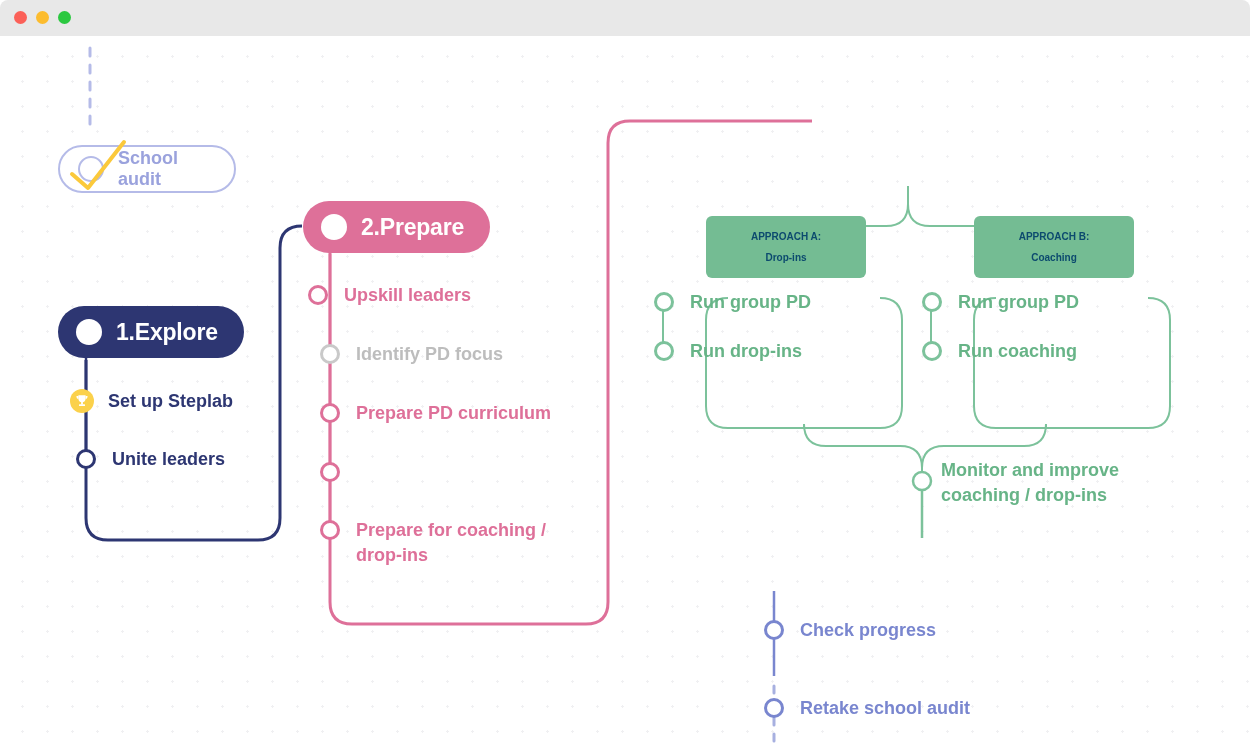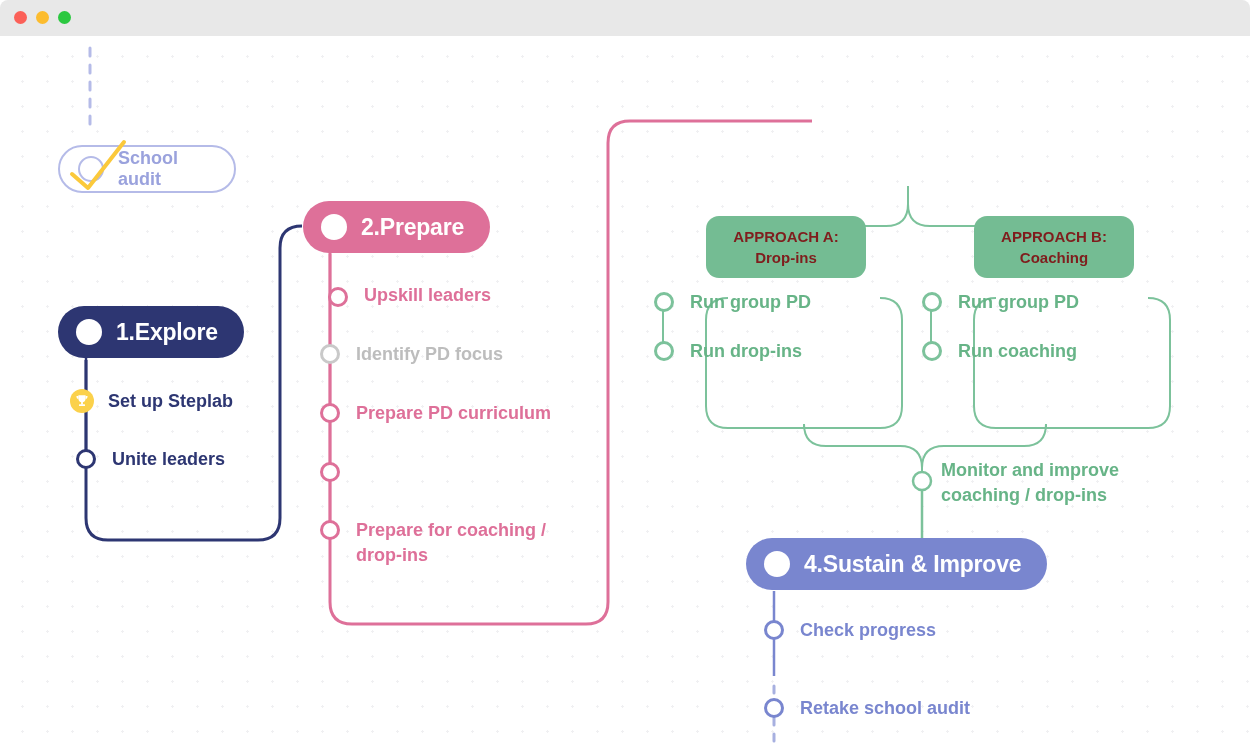--- a/index.html
+++ b/index.html
@@ -125,23 +125,23 @@
     margin-left: -2px;
   }
   .task .node.trophy svg {
     position: absolute;
     left: 5px; top: 5px;
   }
   .task.trophy-row .task-label { margin-left: 14px; }
   .approach-tag {
     position: absolute;
     background: #74bc93;
-    border-radius: 13px;
-    color: #7f1d1d;
-    font-size: 15px;
+    border-radius: 6px;
+    color: #0c4a6e;
+    font-size: 10px;
     font-weight: bold;
     text-align: center;
     line-height: 21px;
     padding: 10px 16px;
     box-sizing: border-box;
     white-space: pre-line;
   }
 
   
   .audit-pill {
@@ -259,21 +259,21 @@
     <div class="task" style="left:76px; top:411px;">
       <div class="node" style="border-color:#2d3672;"></div>
       <div class="task-label" style="color:#2d3672;">Unite leaders</div>
     </div>
 
     <div class="stage-pill" style="left:303px; top:165px; background:#de7099;">
       <div class="bullet"></div>
       <div class="stage-label">2.Prepare</div>
     </div>
 
-    <div class="task" style="left:328px; top:247px;align-items:center;">
+    <div class="task" style="left:308px; top:247px;">
       <div class="node" style="border-color:#de7099;"></div>
       <div class="task-label" style="color:#de7099;">Upskill leaders</div>
     </div>
 
     <div class="task" style="left:320px; top:306px;">
       <div class="node" style="border-color:#c9c9c9;"></div>
       <div class="task-label" style="color:#bdbdbd;">Identify PD focus</div>
     </div>
 
     <div class="task" style="left:320px; top:365px;">
@@ -314,24 +314,20 @@
     </div>
 
     <div class="task" style="left:922px; top:303px;">
       <div class="node" style="border-color:#7cc29b;"></div>
       <div class="task-label" style="color:#67b487;">Run coaching</div>
     </div>
 
     <div class="caption" style="left:941px; top:422px; color:#67b487;">Monitor and improve
 coaching / drop-ins</div>
 
-    <div class="stage-pill" style="left:746px; top:502px; background:#7986cf;">
-      <div class="bullet"></div>
-      <div class="stage-label">4.Sustain &amp; Improve</div>
-    </div>
 
     <div class="task" style="left:764px; top:582px;">
       <div class="node" style="border-color:#7986cf;"></div>
       <div class="task-label" style="color:#7986cf;">Check progress</div>
     </div>
 
     <div class="task" style="left:764px; top:660px;">
       <div class="node" style="border-color:#7986cf;"></div>
       <div class="task-label" style="color:#7986cf;">Retake school audit</div>
     </div>

